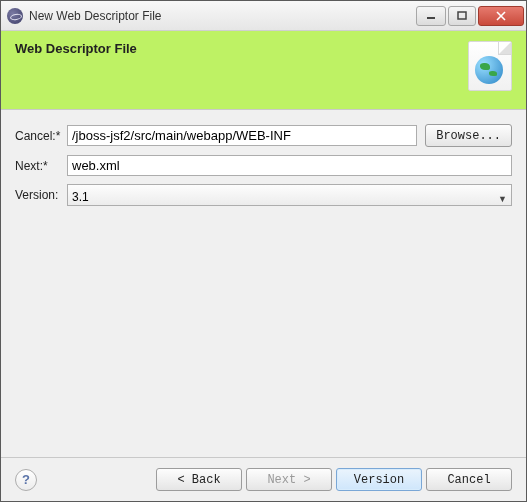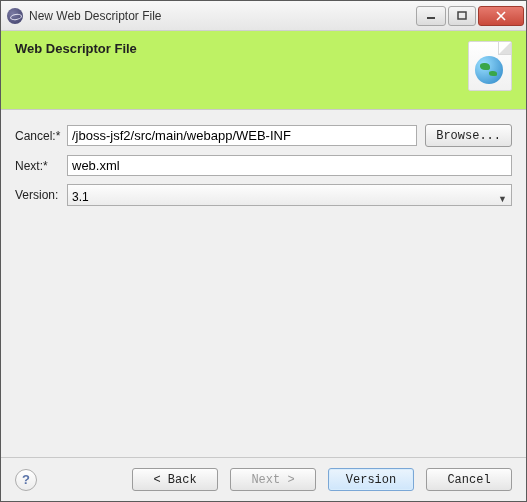--- a/index.html
+++ b/index.html
@@ -203,21 +203,21 @@
     align-items: center;
     justify-content: center;
     color: #5a73a8;
     font-weight: bold;
     background: linear-gradient(to bottom,#fff,#ececec);
     font-size: 13px;
   }
   .footer .actions {
     margin-left: auto;
     display: flex;
-    gap: 12px;
+    gap: 4px;
   }
   .footer .actions .btn { min-width: 86px; }
 </style>
 </head>
 <body>
 
 <div class="window">
 
   <div class="titlebar">
     <div class="app-icon"></div>

